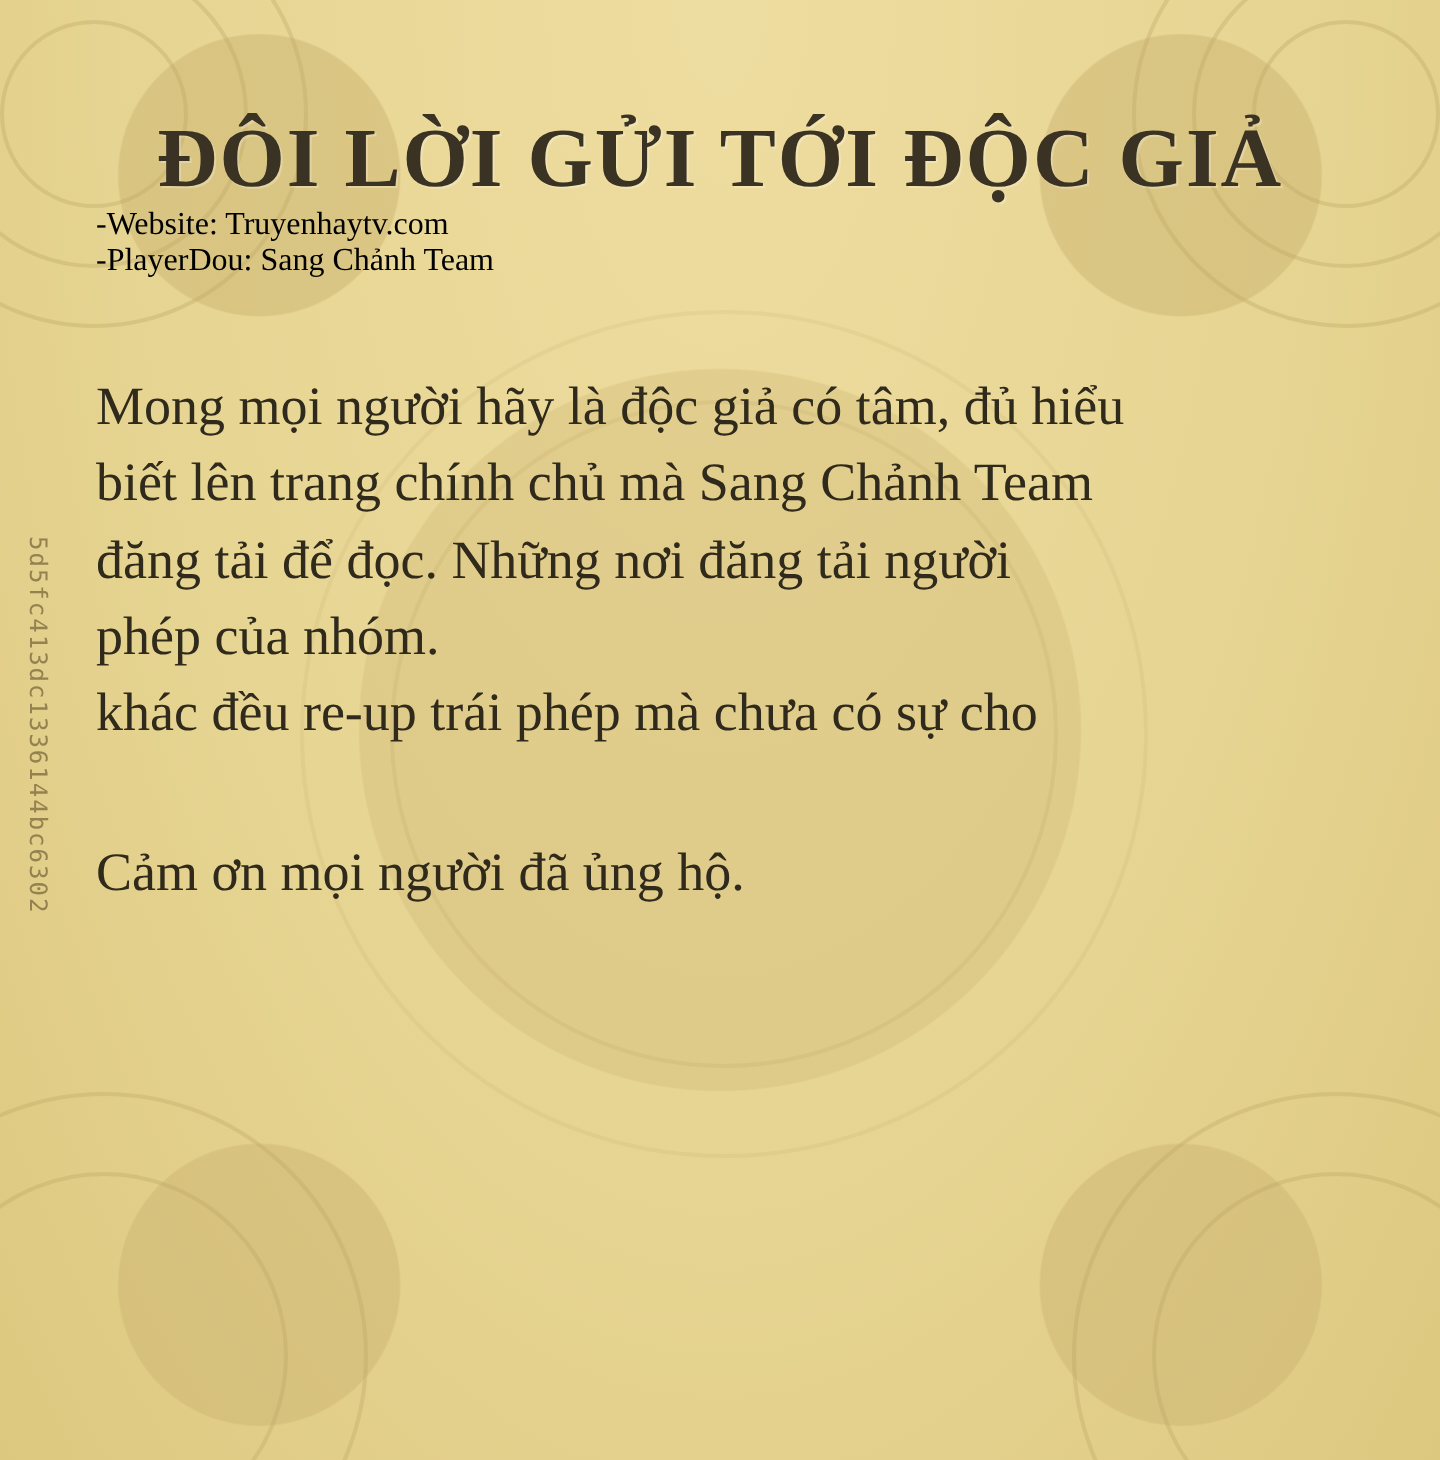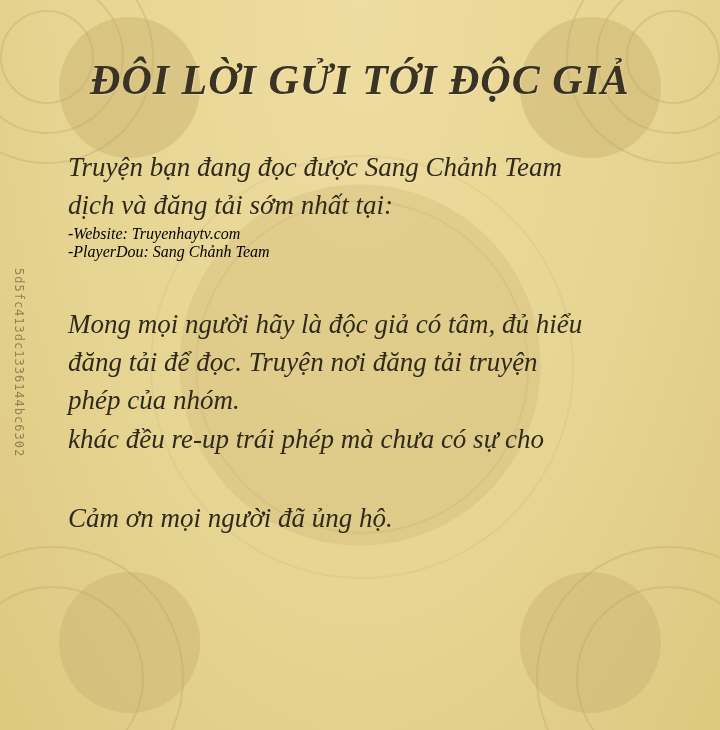--- a/index.html
+++ b/index.html
@@ -42,23 +42,22 @@
   .o7 { width: 260px; height: 260px; left: -80px; bottom: -80px; }
   .o8 { width: 180px; height: 180px; left: -40px; bottom: -40px; }
   .o9 { width: 260px; height: 260px; right: -80px; bottom: -80px; }
   .o10 { width: 180px; height: 180px; right: -40px; bottom: -40px; }
   .o11 { width: 330px; height: 330px; left: 195px; top: 200px; border-color: rgba(190,165,100,0.20); }
   .o12 { width: 420px; height: 420px; left: 150px; top: 155px; border-color: rgba(190,165,100,0.14); }
 
   .content {
     position: relative;
     z-index: 3;
-    padding: 0 68px;
+    padding: 0 48px;
     box-sizing: border-box;
-    font-style: italic;
   }
 
   .title {
     text-align: center;
     font-weight: bold;
     font-size: 42px;
     letter-spacing: 1px;
     color: #3a3222;
     margin: 0;
     padding-top: 56px;
@@ -126,33 +125,30 @@
   <div class="ornament o10"></div>
   <div class="ornament o11"></div>
   <div class="ornament o12"></div>
 
   <div class="watermark">5d5fc413dc1336144bc6302</div>
 
   <div class="content">
 
     <h1 class="title">ĐÔI LỜI GỬI TỚI ĐỘC GIẢ</h1>
 
-    <div class="block block-intro">
-      <div>Truyện bạn đang đọc được Sang Chảnh Team</div>
-      <div>dịch và đăng tải sớm nhất tại:</div>
-    </div>
 
     <ul class="list">
       <li>-Website: Truyenhaytv.com</li>
       <li>-PlayerDou: Sang Chảnh Team</li>
     </ul>
 
     <div class="block block-body">
       <div>Mong mọi người hãy là độc giả có tâm, đủ hiểu</div>
-      <div>đăng tải để đọc. Truyện nơi đăng tải truyện</div>
+      <div>biết lên trang chính chủ mà Sang Chảnh Team</div>
+      <div>đăng tải để đọc. Những nơi đăng tải người</div>
       <div>phép của nhóm.</div>
       <div>khác đều re-up trái phép mà chưa có sự cho</div>
     </div>
 
     <div class="thanks">Cảm ơn mọi người đã ủng hộ.</div>
 
   </div>
 </div>
 
 </body></html>

